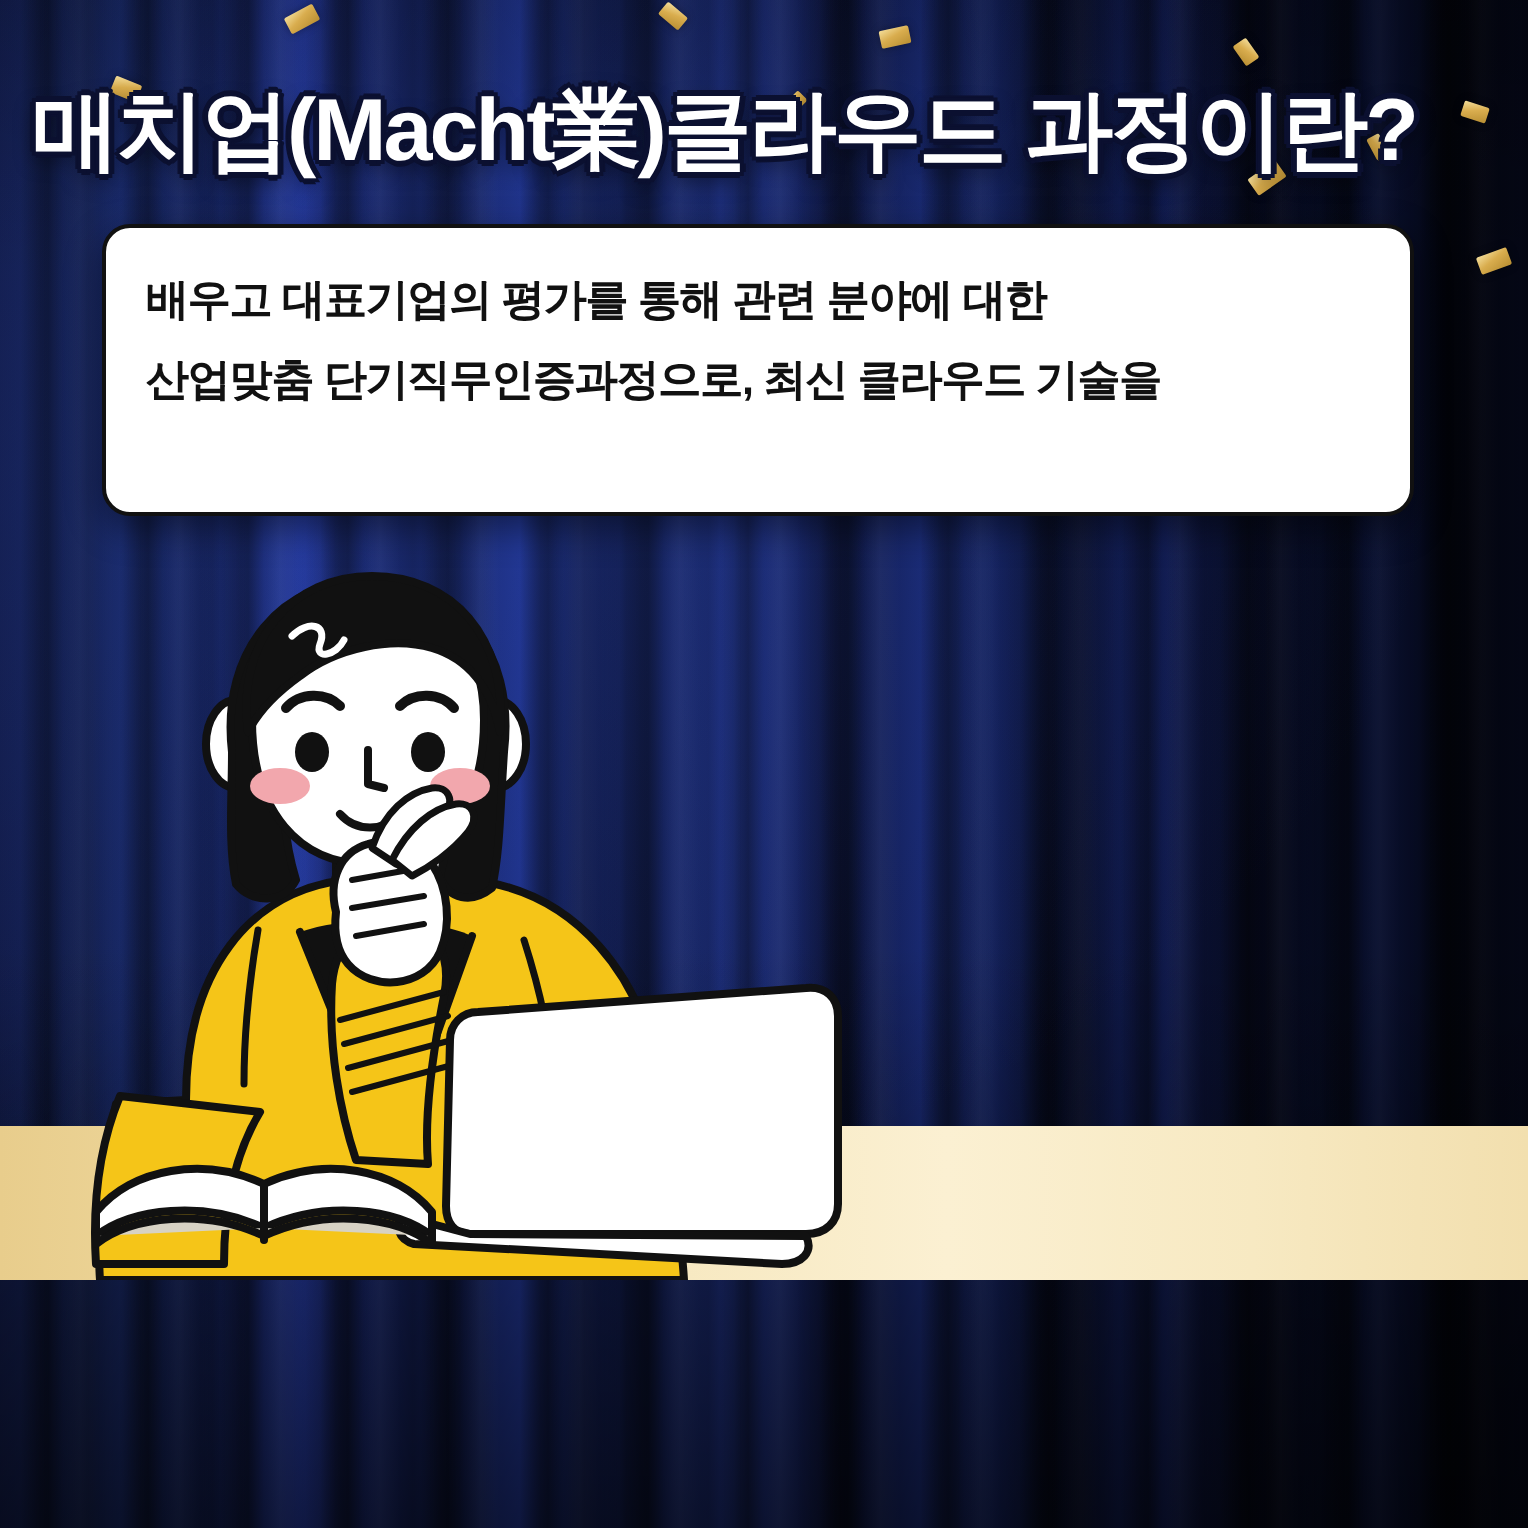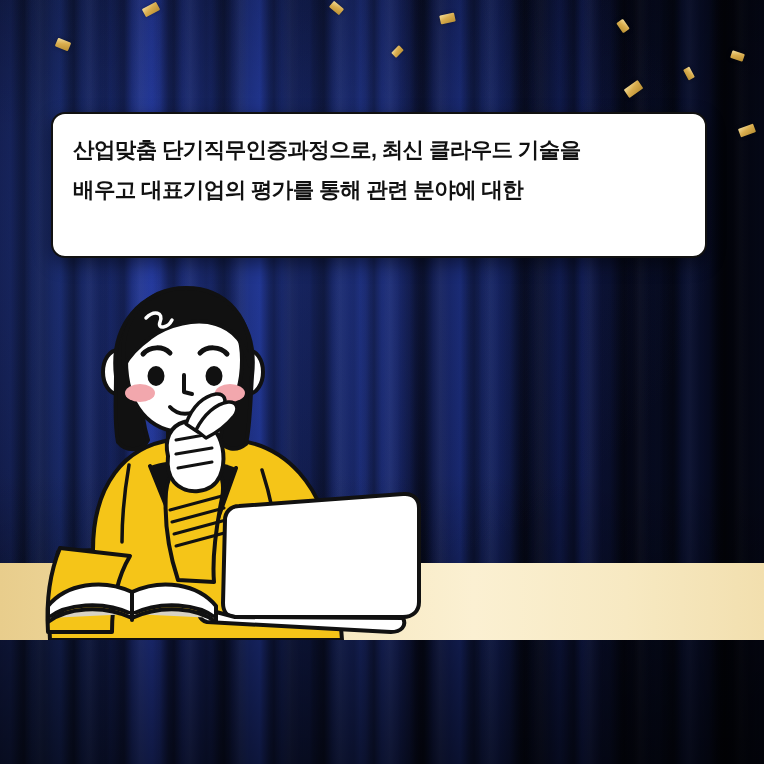--- a/index.html
+++ b/index.html
@@ -181,24 +181,25 @@
       <div class="confetti" style="left: 617px; top: 22px; width: 12px; height: 8px; transform: rotate(55deg);"></div>
       <div class="confetti" style="left: 56px; top: 40px; width: 14px; height: 9px; transform: rotate(22deg);"></div>
       <div class="confetti" style="left: 392px; top: 48px; width: 11px; height: 7px; transform: rotate(-45deg);"></div>
       <div class="confetti" style="left: 731px; top: 52px; width: 13px; height: 8px; transform: rotate(18deg);"></div>
       <div class="confetti" style="left: 625px; top: 84px; width: 17px; height: 10px; transform: rotate(-35deg);"></div>
       <div class="confetti" style="left: 683px; top: 70px; width: 12px; height: 7px; transform: rotate(62deg);"></div>
       <div class="confetti" style="left: 739px; top: 126px; width: 16px; height: 9px; transform: rotate(-20deg);"></div>
       <div class="confetti" style="left: 556px; top: 128px; width: 11px; height: 7px; transform: rotate(34deg);"></div>
     </div>
 
+  <div id="title">매치업(Macht業)클라우드 과정이란?</div>
 
   <div id="desc-card">
+    <p>배우고 대표기업의 평가를 통해 관련 분야에 대한</p>
     <p>산업맞춤 단기직무인증과정으로, 최신 클라우드 기술을</p>
-    <p>배우고 대표기업의 평가를 통해 관련 분야에 대한</p>
   </div>
 
   <div id="desk"></div>
 
   <div id="illustration">
     <svg width="470" height="360" viewBox="0 0 470 360" xmlns="http://www.w3.org/2000/svg">
       <g stroke="#111111" stroke-width="4" stroke-linejoin="round" stroke-linecap="round">
 
         <g>
           <path d="M93 270

